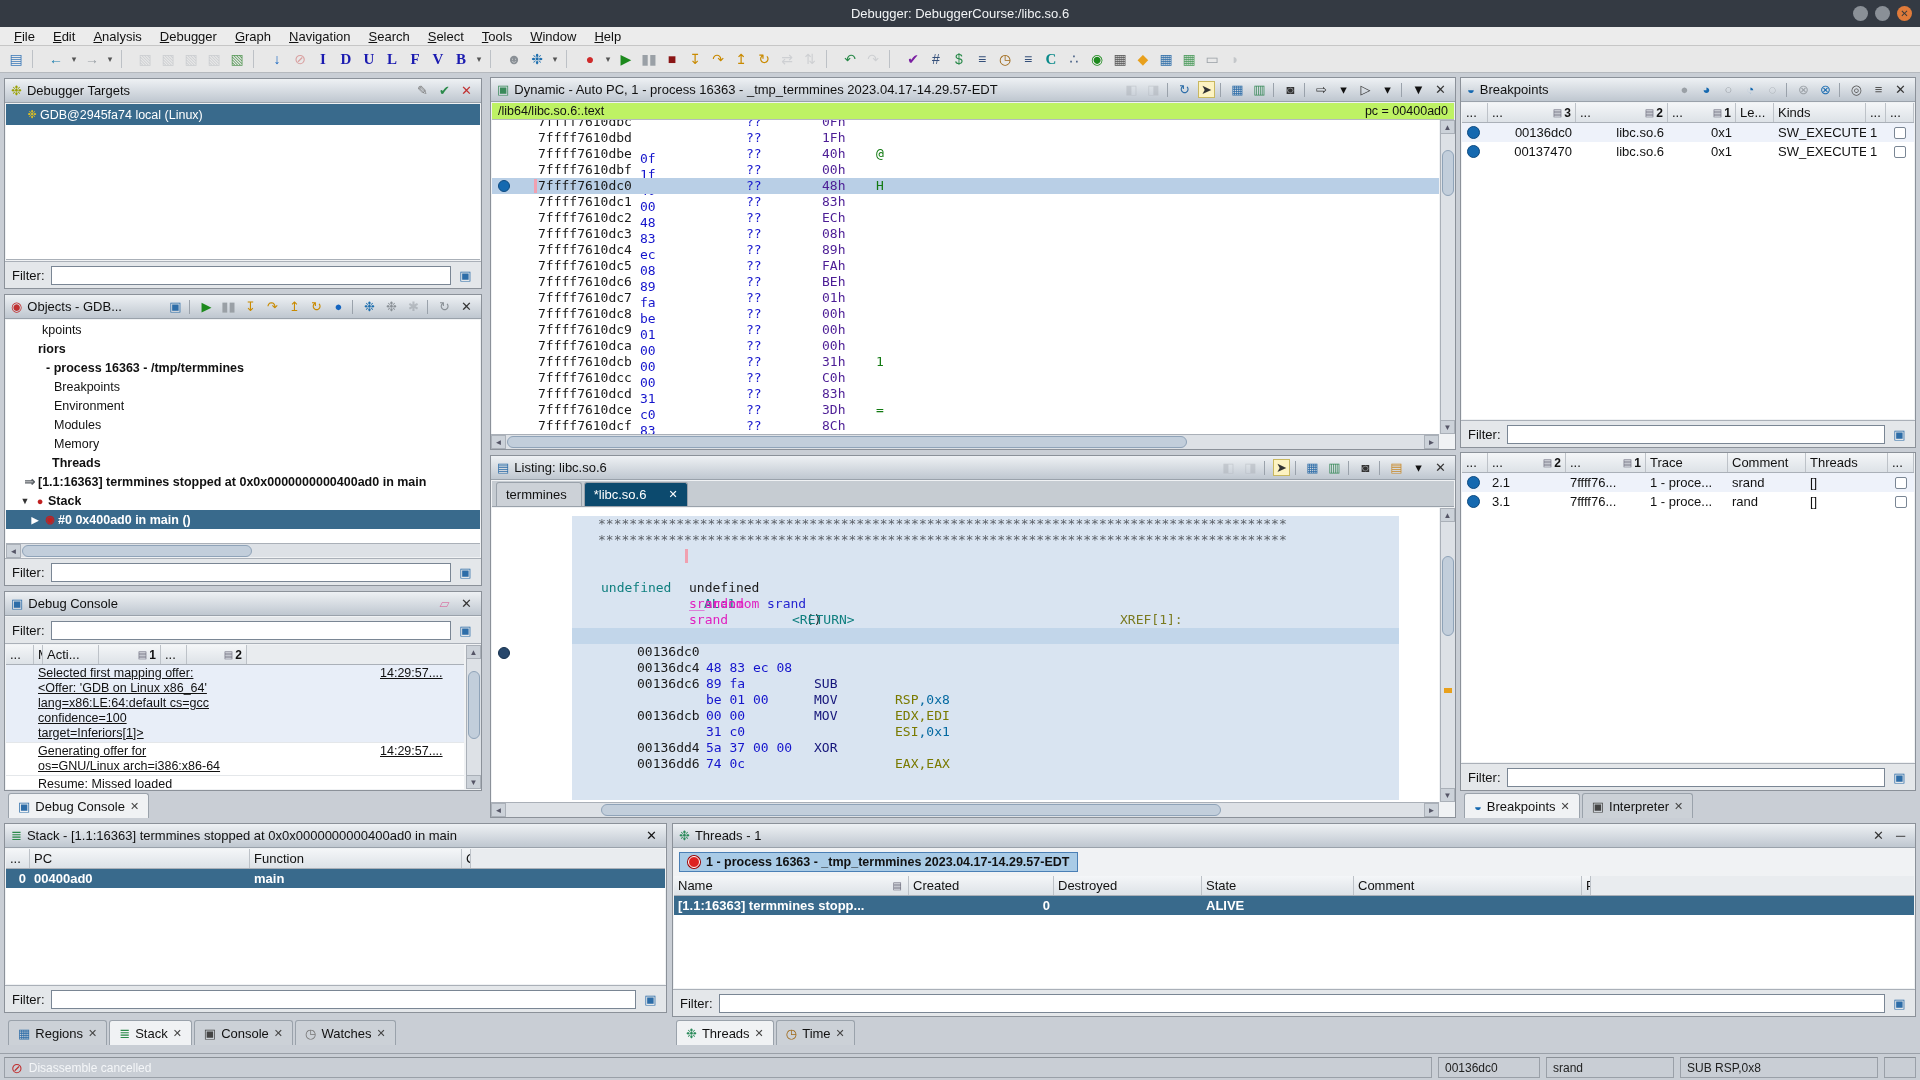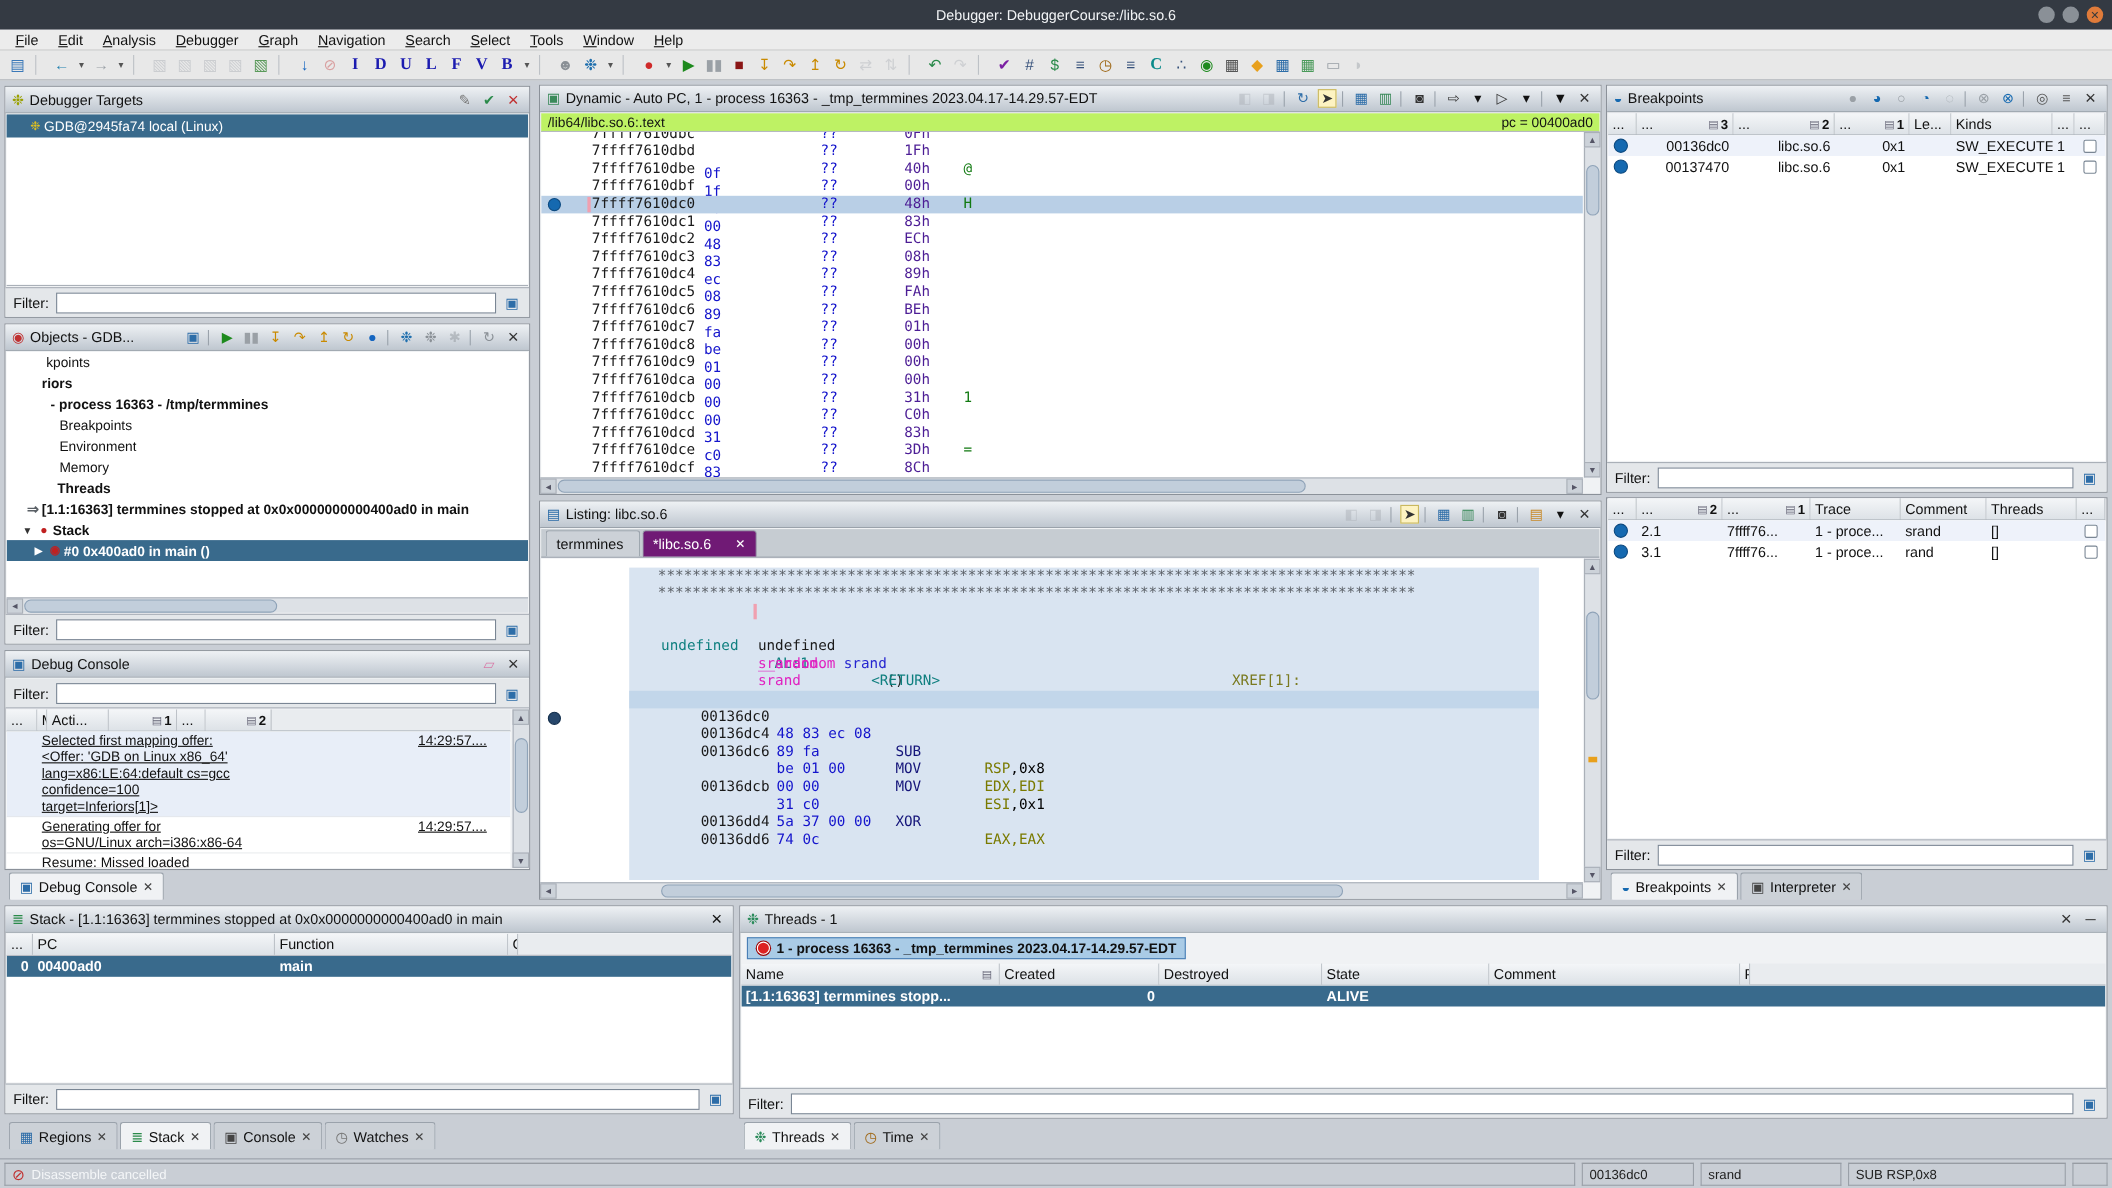--- a/index.html
+++ b/index.html
@@ -45,21 +45,21 @@
   .trow.alt{background:#eef2fa;}
   .trow.sel{background:#396a8c;color:#fff;font-weight:bold;}
   .td{padding:0 4px;overflow:hidden;white-space:nowrap;}
   .bpdot{width:13px;height:13px;border-radius:50%;background:#1569b0;border:1px solid #0d4a80;margin-left:5px;}
   .cb{width:12px;height:12px;border:1px solid #7a8694;background:#fff;border-radius:2px;}
   
   .tabrow{position:absolute;display:flex;gap:2px;align-items:flex-end;}
   .tab{height:25px;display:flex;align-items:center;gap:5px;padding:0 9px;background:#ccd1d7;border:1px solid #9aa2ab;border-bottom:none;font-size:13px;border-radius:3px 3px 0 0;}
   .tab.sel{background:#f0f2f4;}
   .tab .x{font-size:11px;color:#444;}
-  .tab.dark{background:#701a75;color:#fff;gap:22px;}
+  .tab.dark{background:#0c4a6e;color:#fff;gap:22px;}
   .tab.dark .x{color:#fff;}
   
   .mono{font-family:"DejaVu Sans Mono",monospace;font-size:13px;}
   
   #hexbody{position:absolute;left:1px;top:42px;right:16px;bottom:15px;background:#fff;overflow:hidden;}
   .hexrow{position:relative;height:16px;line-height:16px;}
   .hexrow.cur{background:#b9cfe6;}
   .hx-mark{position:absolute;left:6px;top:2px;}
   .mk-dot{width:12px;height:12px;border-radius:50%;background:#1569b0;border:1px solid #0d4a80;display:block;}
   .hx-addr{position:absolute;left:46px;color:#1a1a1a;}
@@ -78,21 +78,21 @@
   .t-fn{color:#2525d0;}
   .t-teal{color:#0f7f7f;}
   .t-mag{color:#e020c0;}
   .t-xref{color:#7a7a20;}
   .t-entry{color:#2e6b2e;}
   .l-addr{position:absolute;left:65px;color:#1a1a1a;}
   .l-bytes{position:absolute;left:134px;color:#1414cc;}
   .l-mnem{position:absolute;left:242px;color:#15157a;}
   .l-ops{position:absolute;left:323px;}
   .t-reg{color:#7a7a00;}
-  .t-num{color:#000000;}
+  .t-num{color:#0369a1;}
   .t-sym{color:#6b7a16;}
   .l-eq{position:absolute;left:662px;color:#b4bac2;}
   .sigcaret{position:absolute;left:113px;top:1px;width:3px;height:14px;background:#f0a0b0;}
   .gutter-dot{position:absolute;width:12px;height:12px;border-radius:50%;background:#27476b;border:1px solid #15304d;}
   
   .vscroll{position:absolute;top:0;bottom:0;right:0;width:15px;background:#dde1e6;border-left:1px solid #aab0b8;}
   .hscroll{position:absolute;left:0;right:0;bottom:0;height:15px;background:#dde1e6;border-top:1px solid #aab0b8;}
   .sbtn{position:absolute;width:15px;height:14px;display:flex;align-items:center;justify-content:center;font-size:8px;color:#556;background:#ccd2d9;border:1px solid #aab0b8;}
   .thumbv{position:absolute;left:1px;width:12px;background:#c2cedb;border:1px solid #8fa3b8;border-radius:6px;}
   .thumbh{position:absolute;top:1px;height:12px;background:#c2cedb;border:1px solid #8fa3b8;border-radius:6px;}
@@ -289,20 +289,26 @@
           <span style="overflow:hidden;">Breakpoints</span>
         </div>
 
         <div class="orow">
           <span style="display: inline-block; width: 18px;"></span>
           <span class="oexp"></span>
           <span class="omk"></span>
           <span style="overflow:hidden;">Environment</span>
         </div>
 
+        <div class="orow">
+          <span style="display: inline-block; width: 18px;"></span>
+          <span class="oexp"></span>
+          <span class="omk"></span>
+          <span style="overflow:hidden;">Modules</span>
+        </div>
 
         <div class="orow">
           <span style="display: inline-block; width: 18px;"></span>
           <span class="oexp"></span>
           <span class="omk"></span>
           <span style="overflow:hidden;">Memory</span>
         </div>
 
         <div class="orow bold">
           <span style="display: inline-block; width: 16px;"></span>

